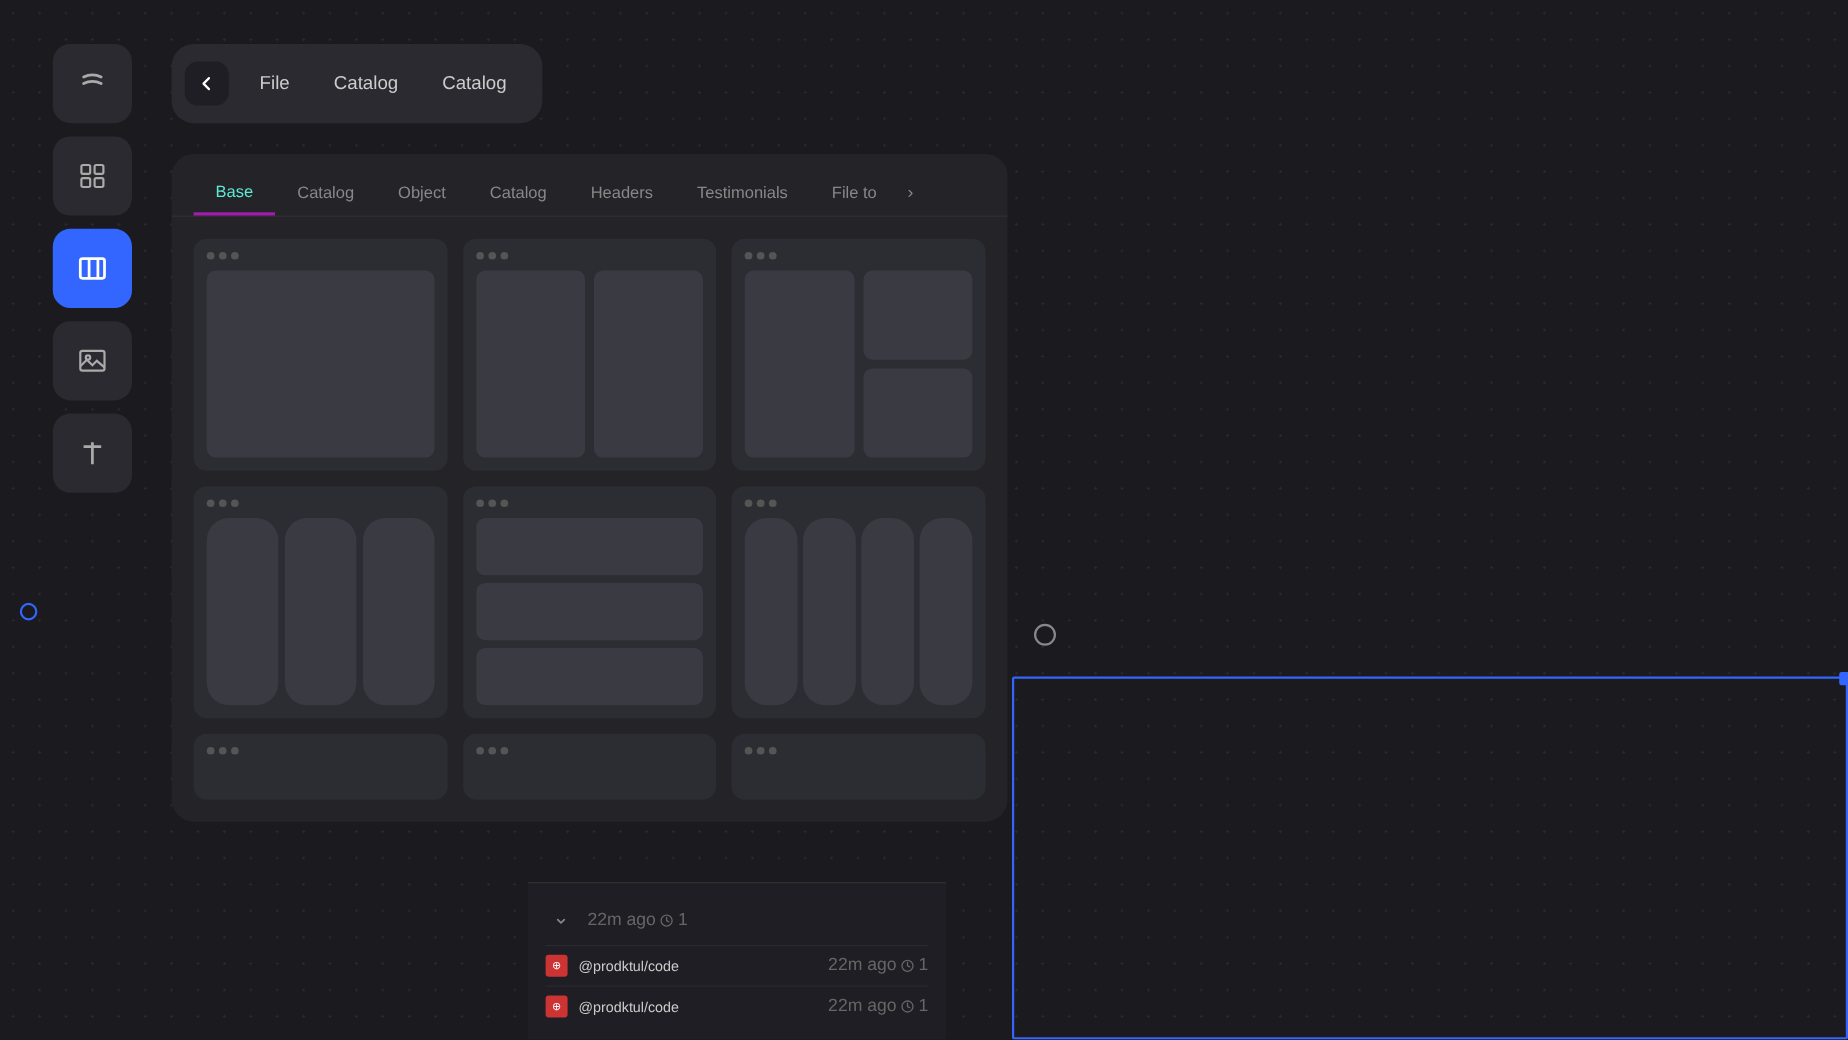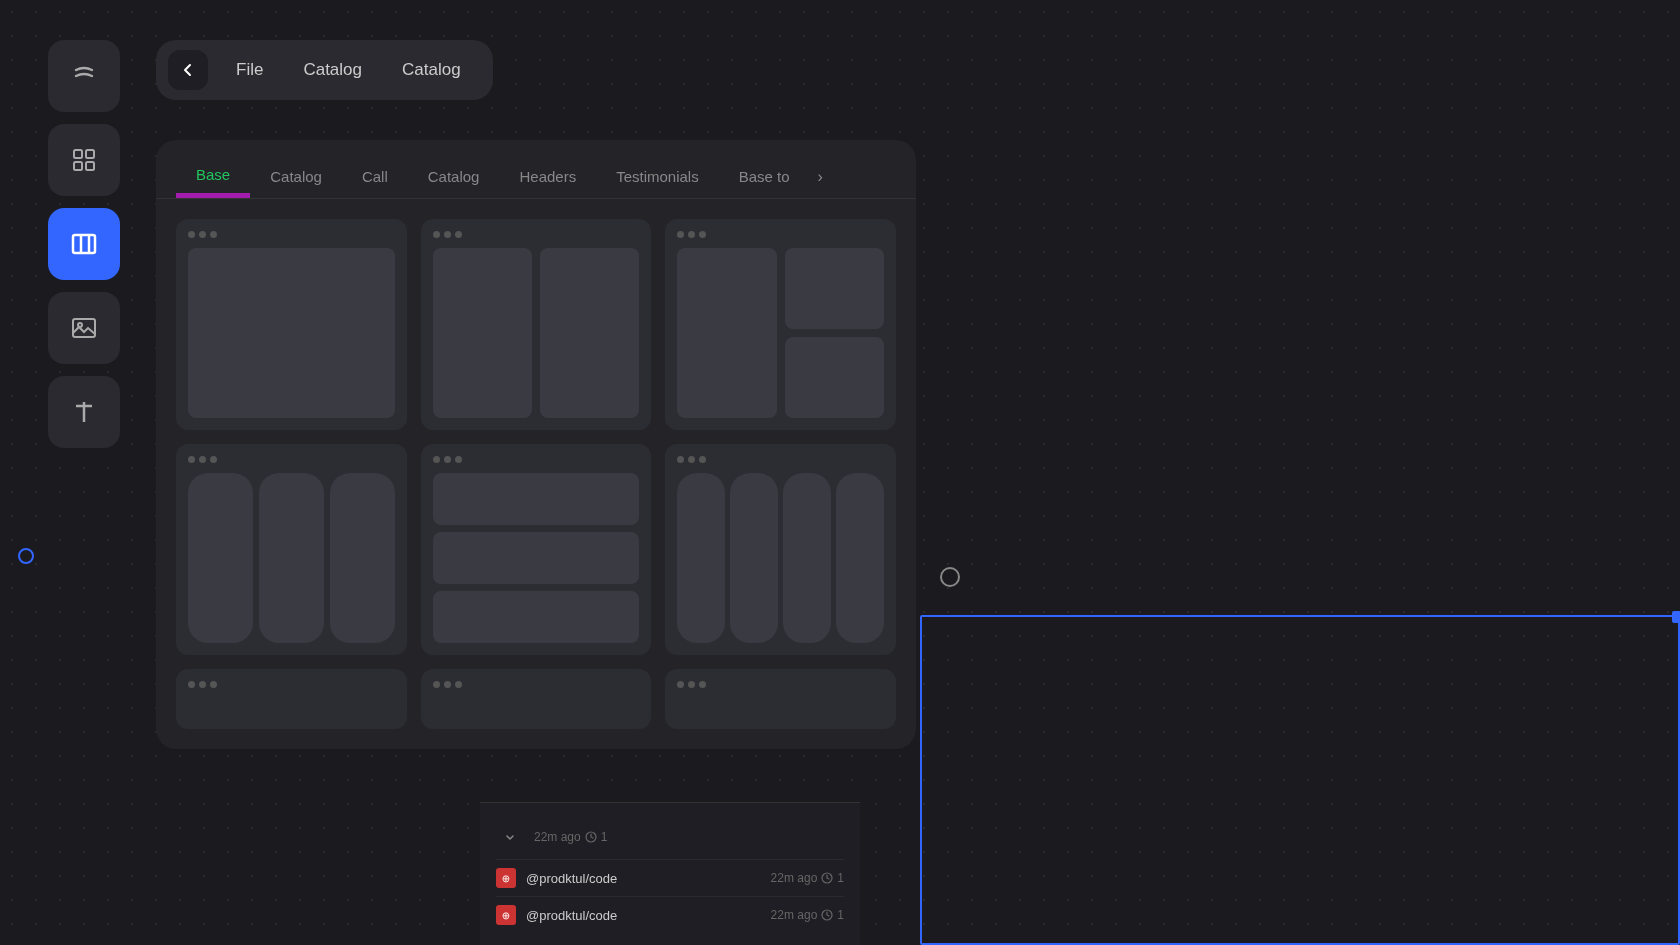--- a/index.html
+++ b/index.html
@@ -50,21 +50,21 @@
     .top-menu {
       position: absolute;
       top: 40px;
       left: 156px;
       display: flex;
       align-items: center;
       gap: 0;
       background: #2a2a30;
       border-radius: 20px;
       padding: 8px 12px;
-      height: 60px;
+      height: 72px;
     }
 
     .menu-back-btn {
       width: 40px;
       height: 40px;
       background: #1e1e24;
       border-radius: 12px;
       display: flex;
       align-items: center;
       justify-content: center;
@@ -110,22 +110,22 @@
       padding: 10px 20px;
       font-size: 15px;
       color: #888;
       cursor: pointer;
       white-space: nowrap;
       border-bottom: 2px solid transparent;
       margin-bottom: -1px;
     }
 
     .tab.active {
-      color: #22c55e;
-      border-bottom: 6px solid #a21caf;
+      color: #5eead4;
+      border-bottom: 4px solid #a21caf;
     }
 
     .tab-overflow {
       padding: 10px 8px;
       color: #888;
       cursor: pointer;
     }
 
     
     .templates-grid {
@@ -296,21 +296,21 @@
       height: 28px;
       display: flex;
       align-items: center;
       justify-content: center;
       color: #666;
       cursor: pointer;
     }
 
     .time-badge {
       color: #666;
-      font-size: 12px;
+      font-size: 16px;
       display: flex;
       align-items: center;
       gap: 4px;
     }
 
     .repo-icon {
       width: 20px;
       height: 20px;
       background: #cc3333;
       border-radius: 3px;
@@ -382,25 +382,25 @@
   <button class="menu-item">File</button>
   <button class="menu-item">Catalog</button>
   <button class="menu-item">Catalog</button>
 </div>
 
 <div class="main-panel">
 
   <div class="tabs-bar">
     <div class="tab active">Base</div>
     <div class="tab">Catalog</div>
-    <div class="tab">Call</div>
+    <div class="tab">Object</div>
     <div class="tab">Catalog</div>
     <div class="tab">Headers</div>
     <div class="tab">Testimonials</div>
-    <div class="tab">Base to</div>
+    <div class="tab">File to</div>
     <div class="tab-overflow">›</div>
   </div>
 
   <div class="templates-grid">
 
     <div class="template-card">
       <div class="card-dots">
         <div class="dot"></div>
         <div class="dot"></div>
         <div class="dot"></div>

